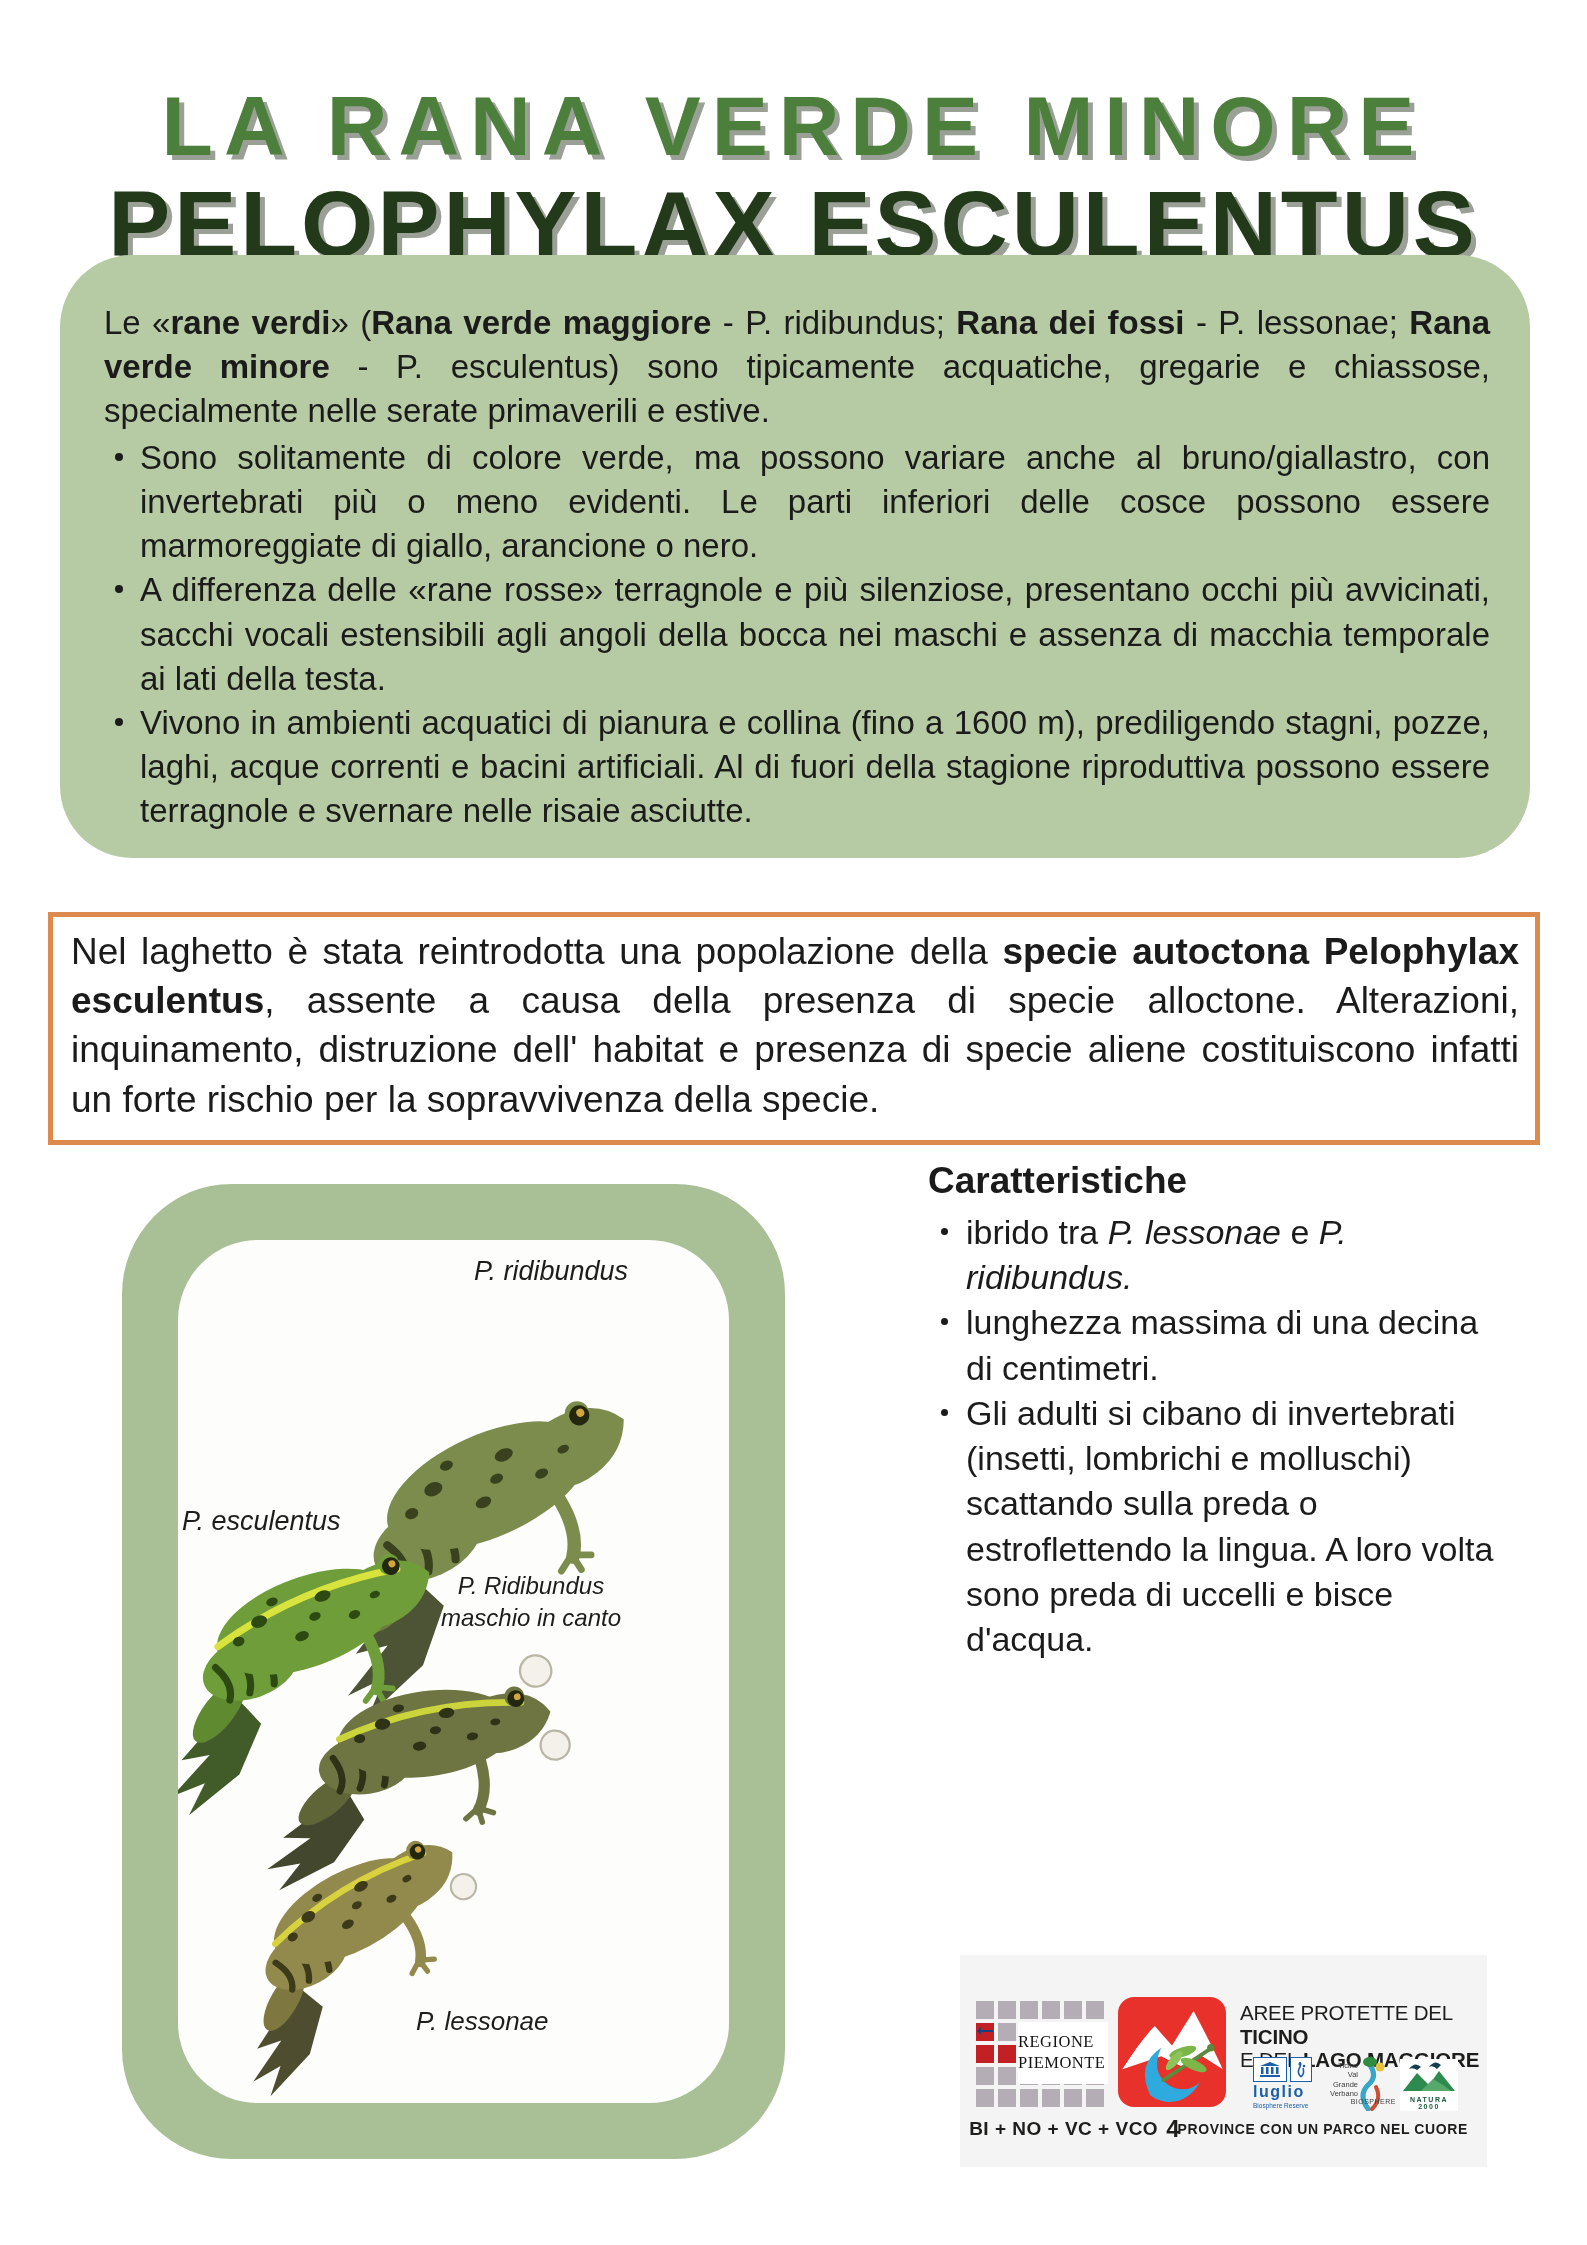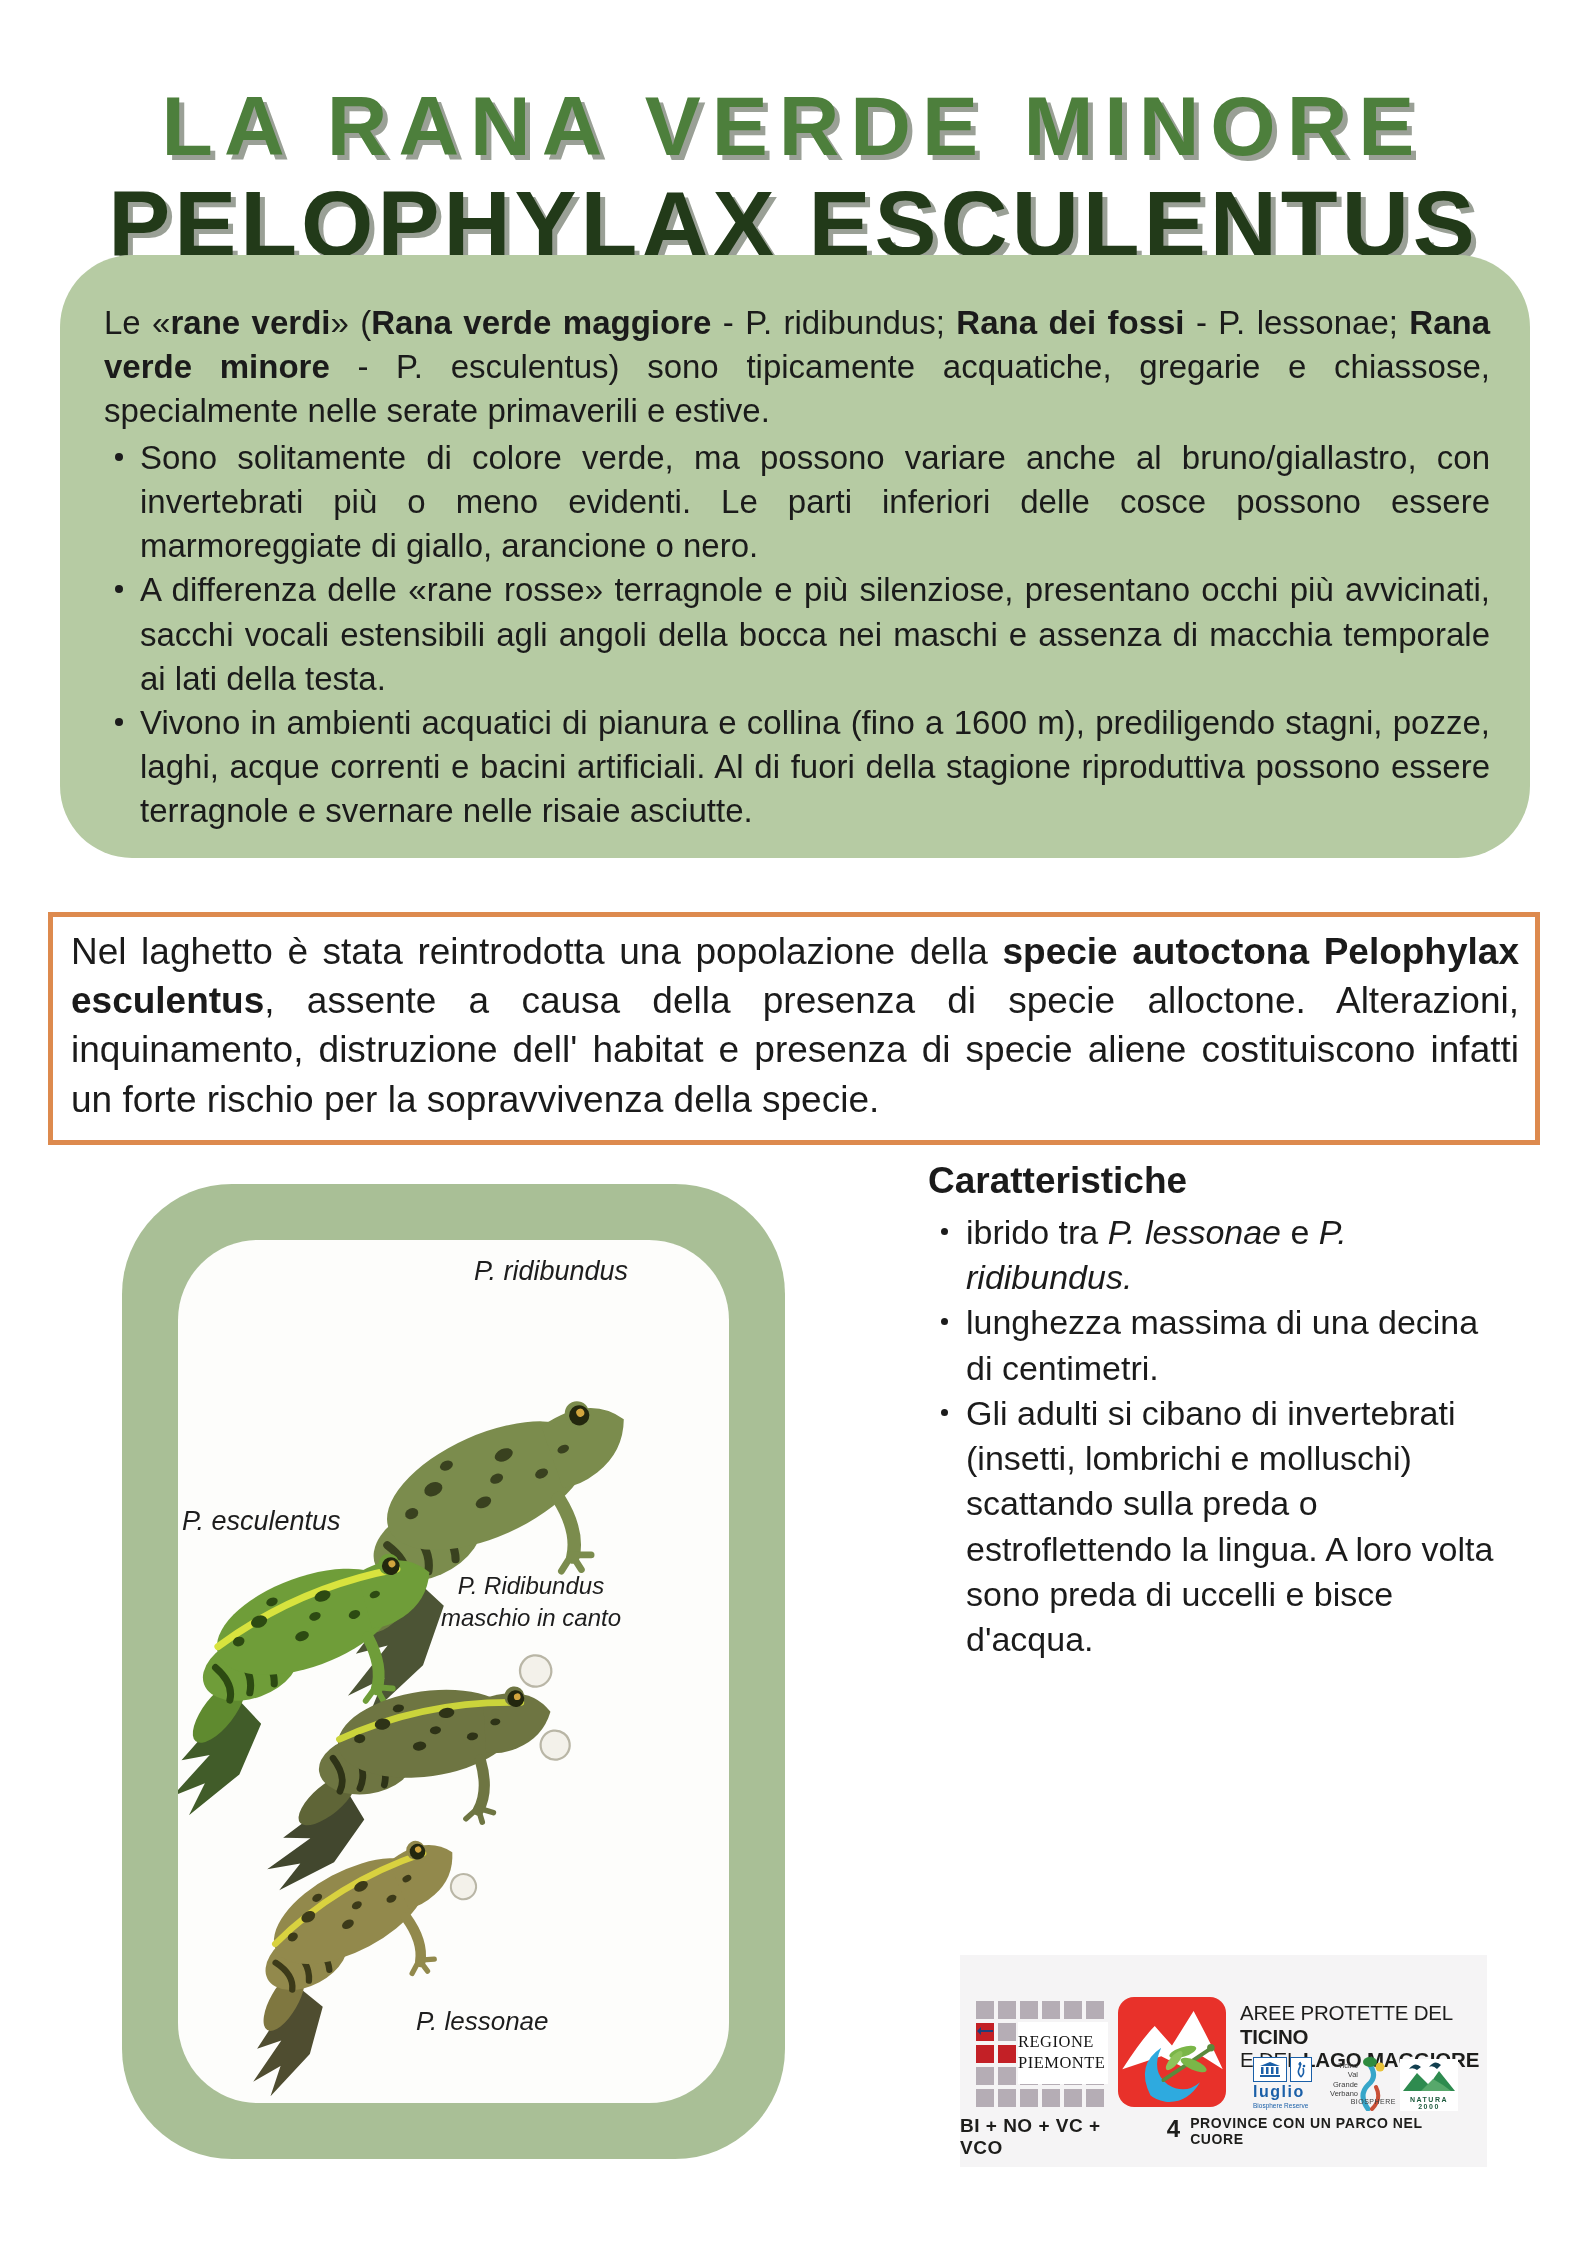--- a/index.html
+++ b/index.html
@@ -85,21 +85,21 @@
   .unesco-sub{font-size:6.5px;color:var(--unesco_blue);margin-top:1px;}
   
   .tvgv{position:absolute;left:370px;top:100px;width:62px;height:58px;}
   .tvgv-txt{position:absolute;left:0;top:6px;width:28px;text-align:right;font-size:7.5px;line-height:1.25;color:#3c3c3c;}
   .tvgv-label{position:absolute;right:-4px;bottom:8px;font-size:7px;letter-spacing:0.5px;color:#3c3c3c;}
   .tvgv svg{position:absolute;left:26px;top:0;}
   
   .natura{position:absolute;left:440px;top:104px;width:56px;background:#fff;text-align:center;padding:2px 1px 1px 1px;}
   .natura-label{font-size:7px;letter-spacing:1.5px;color:var(--natura_green);font-weight:700;margin-top:1px;}
   
-  .strip-footer{position:absolute;left:0;right:10px;top:160px;display:flex;justify-content:center;align-items:flex-start;gap:20px;color:#1d1d1b;}
+  .strip-footer{position:absolute;left:0;right:10px;top:160px;display:flex;justify-content:center;align-items:center;gap:8px;color:#1d1d1b;}
   .sf-prov{font-size:19px;font-weight:700;letter-spacing:0.5px;}
   .sf-num{font-size:24px;font-weight:700;}
   .sf-slogan{font-size:14px;font-weight:700;letter-spacing:0.6px;margin-left:-10px;}
 </style>
 </head>
 <body>
 
 <header class="title">
   <div class="t1">LA RANA VERDE MINORE</div>
   <div class="t2">PELOPHYLAX ESCULENTUS</div>

